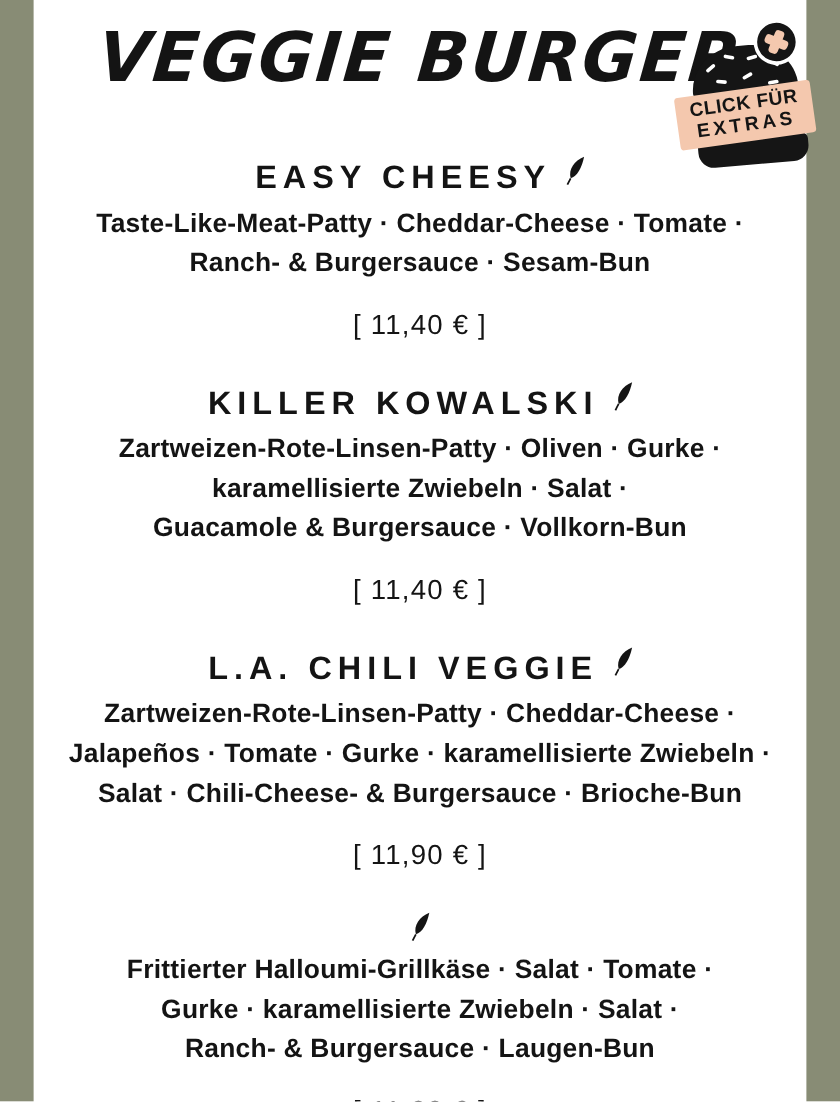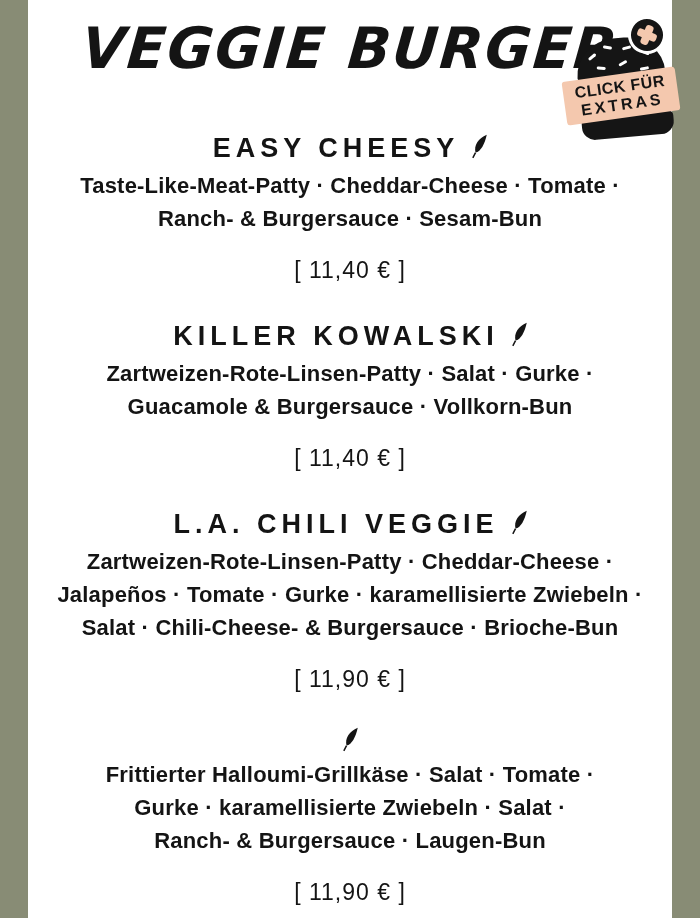--- a/index.html
+++ b/index.html
@@ -41,21 +41,21 @@
     transform: skewX(-5deg) scaleY(1.02);
     white-space: nowrap;
   }
 
   
   .menu-section { width: 624px; margin: 0 auto; }
   .menu-section.first { margin-top: 43px; }
   .menu-section + .menu-section { margin-top: 34px; }
 
   .item-name-row {
-    display: flex; justify-content: center; align-items: center;
+    display: flex; justify-content: center; 
     gap: 13px; line-height: 30px; margin-bottom: 6px;
   }
   .item-name {
     font-size: 27px; font-weight: bold; letter-spacing: 5px;
     white-space: nowrap;
   }
   .leaf { display: inline-block; transform: rotate(6deg); margin-top: -4px; }
 
   .item-line { font-size: 22px; line-height: 33px; letter-spacing: 0.2px; font-weight: bold; }
   .item-price { font-size: 23px; line-height: 33px; letter-spacing: 1px; margin-top: 19px; }
@@ -141,21 +141,22 @@
   </section>
 
   <section class="menu-section">
     <div class="item-name-row">
       <span class="item-name">KILLER KOWALSKI</span>
       <svg class="leaf" viewBox="0 0 16 28" width="15" height="26">
         <path d="M14.5 1 C 6 5.5, 1.5 14, 4.5 21.5 C 10 19.5, 13.5 11, 14.5 1 Z" fill="#141414"></path>
         <path d="M4.5 21.5 C 3.5 24, 2.8 25.8, 2.2 27.5" stroke="#141414" stroke-width="1.6" fill="none"></path>
       </svg>
     </div>
-    <div class="item-line">Zartweizen-Rote-Linsen-Patty · Salat · Gurke ·</div>
+    <div class="item-line">Zartweizen-Rote-Linsen-Patty · Oliven · Gurke ·</div>
+    <div class="item-line">karamellisierte Zwiebeln · Salat ·</div>
     <div class="item-line">Guacamole &amp; Burgersauce · Vollkorn-Bun</div>
     <div class="item-price">[ 11,40 € ]</div>
   </section>
 
   <section class="menu-section">
     <div class="item-name-row">
       <span class="item-name">L.A. CHILI VEGGIE</span>
       <svg class="leaf" viewBox="0 0 16 28" width="15" height="26">
         <path d="M14.5 1 C 6 5.5, 1.5 14, 4.5 21.5 C 10 19.5, 13.5 11, 14.5 1 Z" fill="#141414"></path>
         <path d="M4.5 21.5 C 3.5 24, 2.8 25.8, 2.2 27.5" stroke="#141414" stroke-width="1.6" fill="none"></path>

